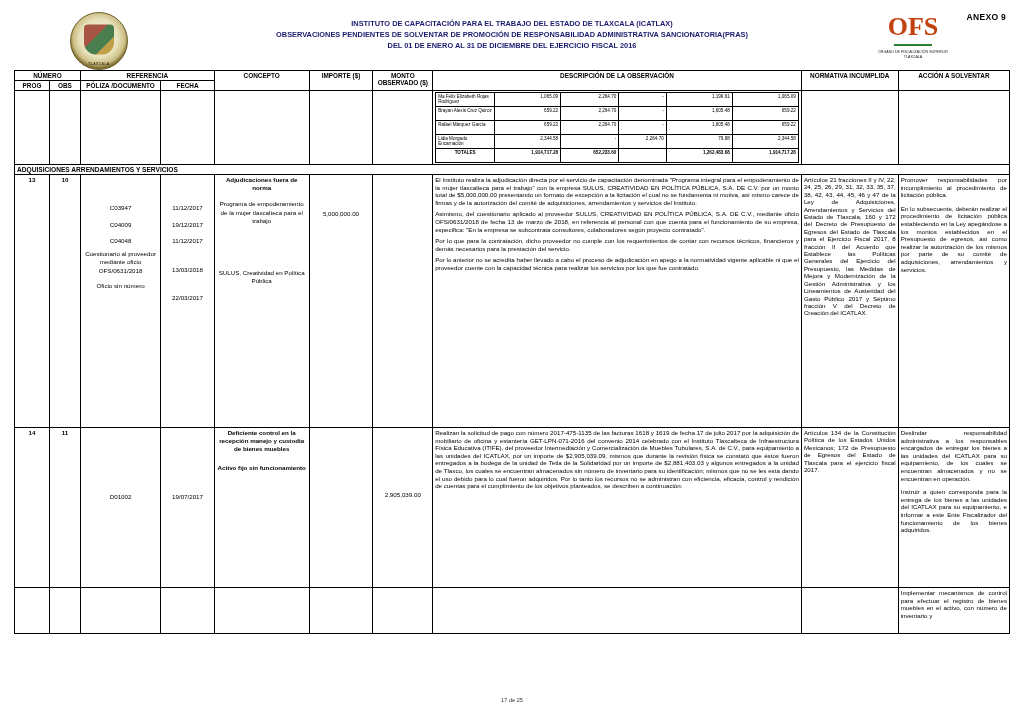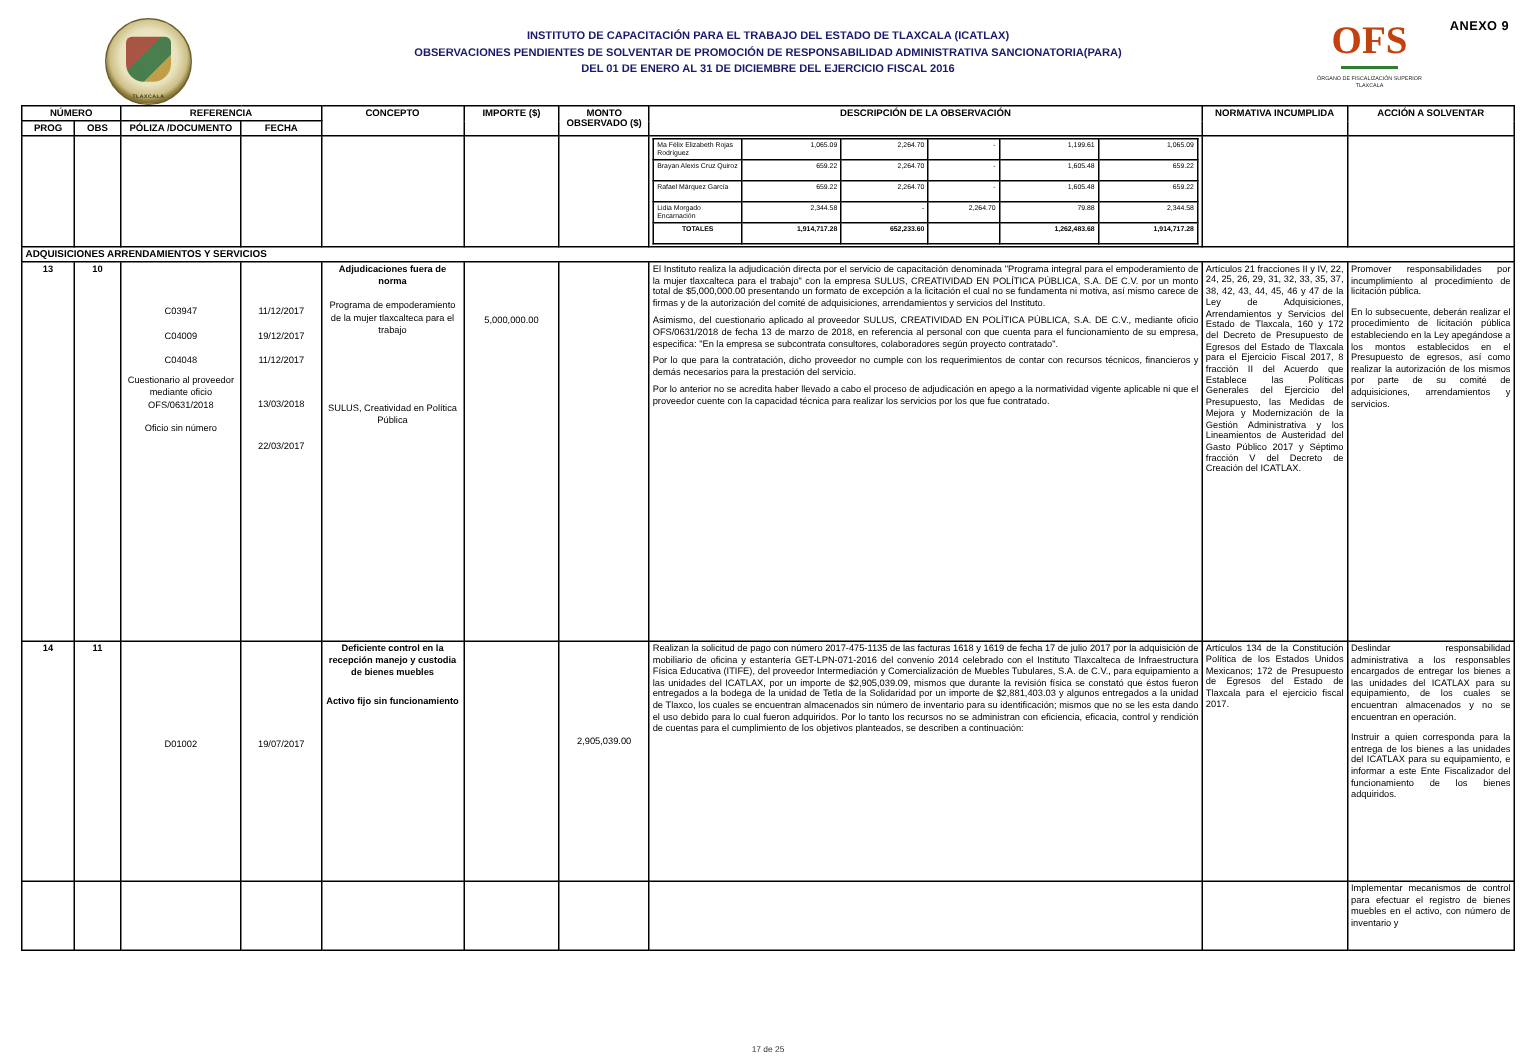--- a/index.html
+++ b/index.html
@@ -77,21 +77,21 @@
   <div class="anexo">ANEXO 9</div>
 
   <div class="hdr">
     <div class="logo-left">
       <div class="seal">
           <div class="ring-txt">TLAXCALA</div>
         </div>
     </div>
     <div class="hdr-center">
       <div>INSTITUTO DE CAPACITACIÓN PARA EL TRABAJO DEL ESTADO DE TLAXCALA (ICATLAX)</div>
-      <div>OBSERVACIONES PENDIENTES DE SOLVENTAR DE PROMOCIÓN DE RESPONSABILIDAD ADMINISTRATIVA SANCIONATORIA(PARA)</div>
+      <div>OBSERVACIONES PENDIENTES DE SOLVENTAR DE PROMOCIÓN DE RESPONSABILIDAD ADMINISTRATIVA SANCIONATORIA(PRAS)</div>
       <div>DEL 01 DE ENERO AL 31 DE DICIEMBRE DEL EJERCICIO FISCAL 2016</div>
     </div>
     <div class="logo-right">
       <div class="ose">
           <div class="g">OFS</div>
           <div class="bar"></div>
         </div>
       <div class="cap">ÓRGANO DE FISCALIZACIÓN SUPERIOR
 TLAXCALA</div>
     </div>

